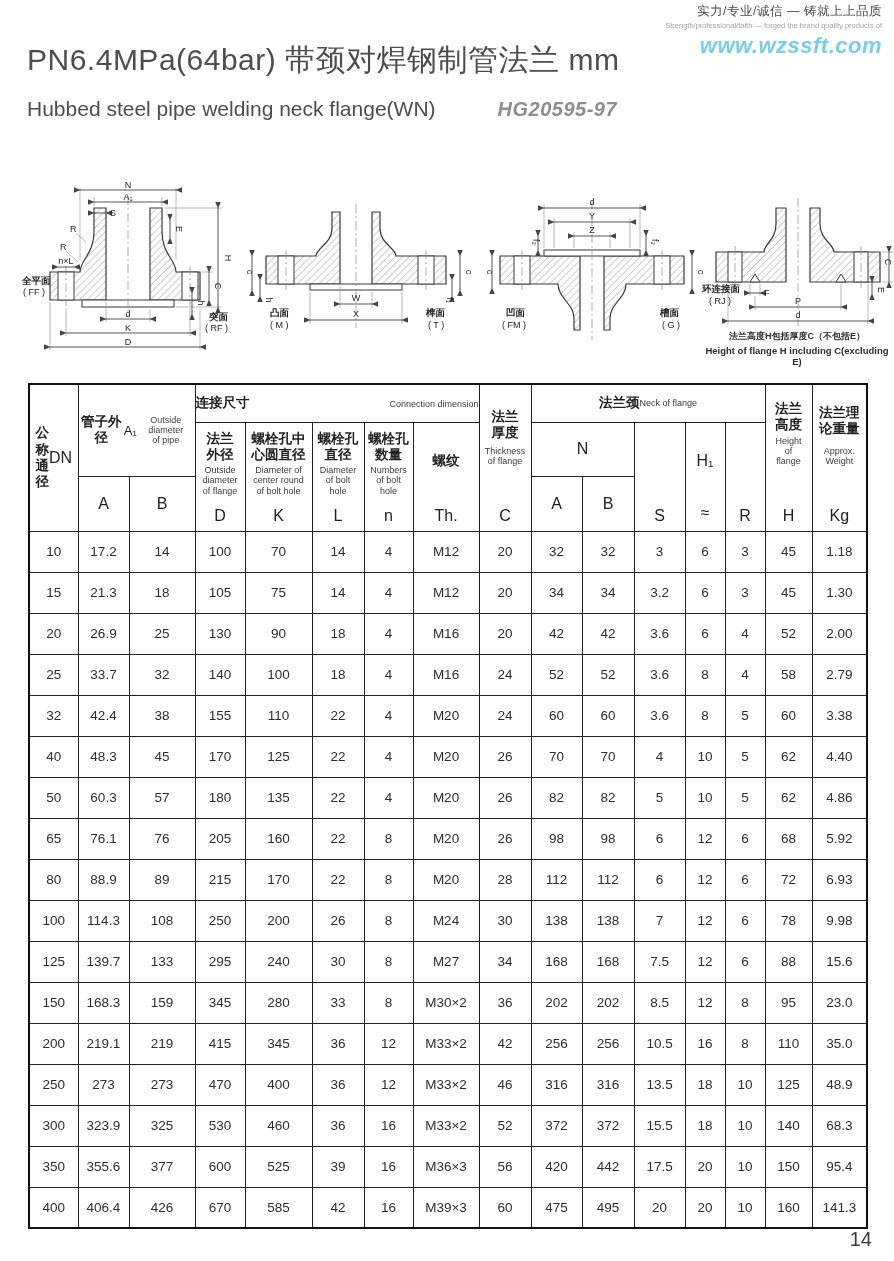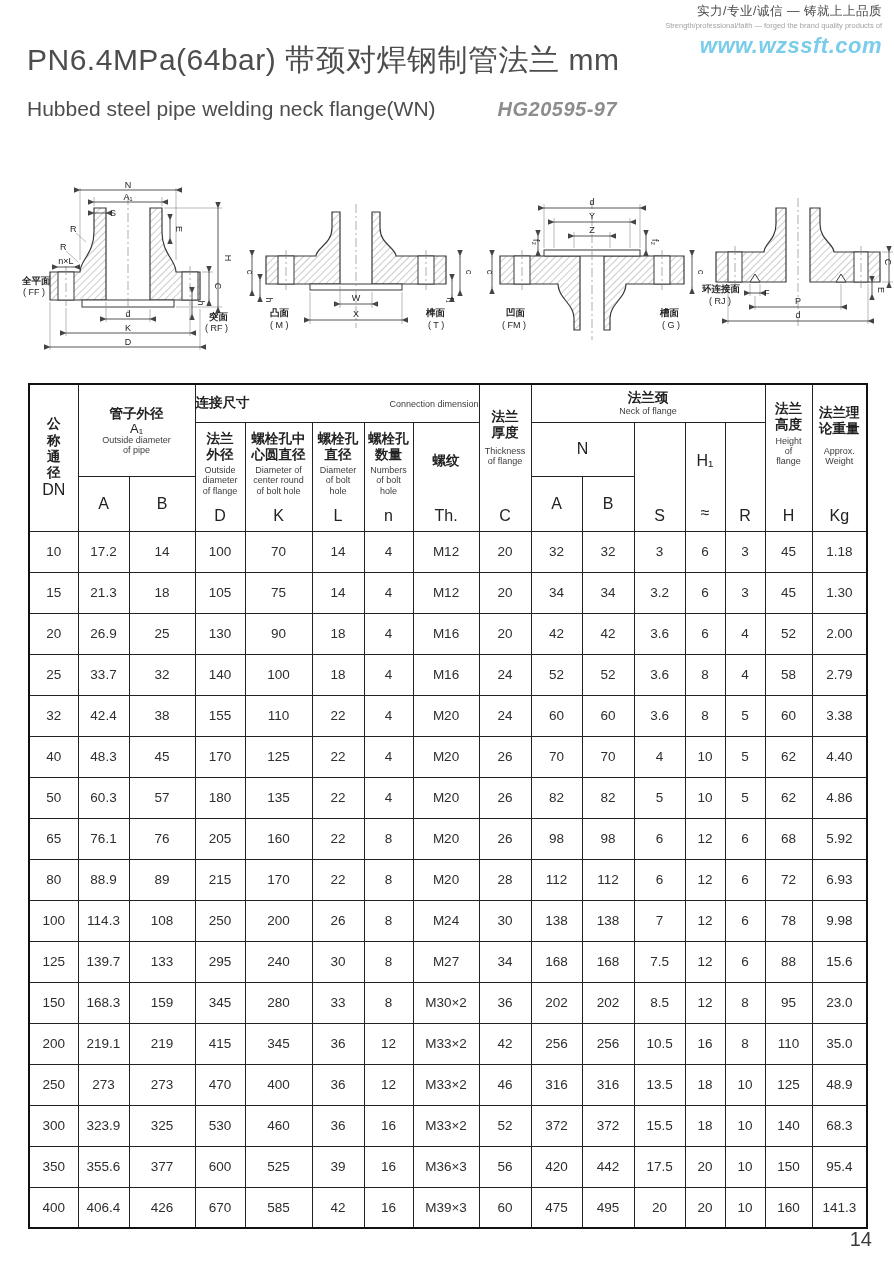--- a/index.html
+++ b/index.html
@@ -39,21 +39,21 @@
   
   table.spec{position:absolute;left:28px;top:383px;width:838px;border-collapse:collapse;
              table-layout:fixed;border:2px solid #111}
   .spec th,.spec td{border:1.4px solid #222;padding:0;text-align:center;vertical-align:middle;font-weight:normal}
   .spec td{font-size:13.5px;color:#2e2e2e}
   tr.hr1{height:38px} tr.hr2{height:54px} tr.hr3{height:55px}
   .spec tbody tr{height:41px}
   .cn{font-size:13.5px;font-weight:bold;line-height:1.2;white-space:pre-line;color:#222}
   .en{font-size:9px;line-height:1.12;white-space:pre-line;color:#3c3c3c}
   .sym{font-size:16px;color:#222}
-  .colflex{display:flex;flex-direction:column;align-items:center;justify-content:center;height:100%}
+  .colflex{display:flex;flex-direction:row;align-items:center;justify-content:center;height:100%}
   .colbot{display:flex;flex-direction:column;align-items:center;height:100%}
   .colbot .sym{margin-top:auto;padding-bottom:5px}
   .h145{height:145px}.h107{height:107px}.h90{height:90px}
   .conncell{display:flex;align-items:baseline;justify-content:space-between;gap:10px}
   .mt24{margin-top:24px}.mt16{margin-top:16px}.mt20{margin-top:20px}.mt4{margin-top:4px}.mt2{margin-top:2px}.mt8{margin-top:8px}
   .approx{font-size:13px;color:#222;line-height:1}
 
   .pagenum{position:absolute;right:22px;top:1228px;font-size:20px;color:#3a3a3a}
 </style>
 </head>
@@ -252,20 +252,24 @@
     <line class="ext" x1="180" y1="62" x2="191" y2="62"></line>
       <line class="ext" x1="180" y1="92" x2="191" y2="92"></line>
     <line class="dim" x1="187" y1="62" x2="187" y2="92" marker-start="url(#a4)" marker-end="url(#a4)"></line>
     <text class="dimtext" transform="rotate(90 183 72)" x="183" y="72" text-anchor="middle">C</text>
     <line class="dim" x1="170" y1="92" x2="170" y2="104" marker-start="url(#a4)" marker-end="url(#a4)"></line>
     <text class="dimtext" transform="rotate(90 176 100)" x="176" y="100" text-anchor="middle">E</text>
     <text class="cjk" x="0" y="102">环连接面</text>
     <text class="dimtext" x="7" y="114">( RJ )</text>
   </svg>
 
+  <div class="note">
+    <div class="n1">法兰高度H包括厚度C（不包括E）</div>
+    <div class="n2">Height of flange H including C(excluding E)</div>
+  </div>
 
   <table class="spec">
     <colgroup>
       <col style="width:49px">
         <col style="width:51px">
         <col style="width:66px">
         <col style="width:50px">
       <col style="width:67px">
         <col style="width:52px">
         <col style="width:49px">

